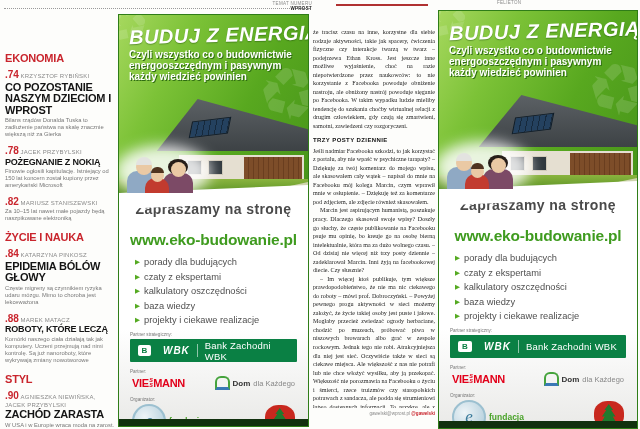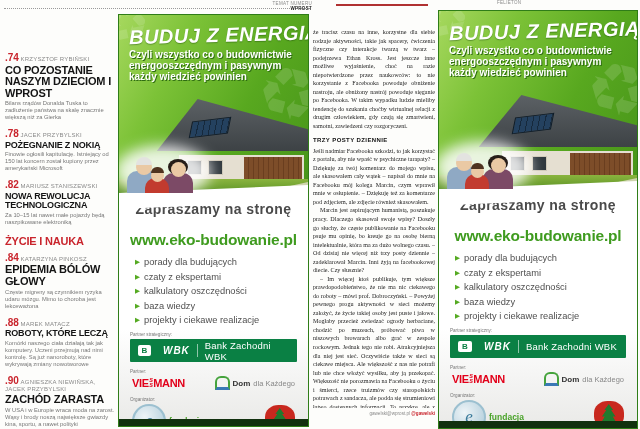--- a/index.html
+++ b/index.html
@@ -116,48 +116,49 @@
 </style>
 </head>
 <body>
 
 <div class="dotted-rule"></div>
 <div class="folio-left"><span>TEMAT NUMERU </span><b>WPROST</b></div>
 <div class="red-rule"></div>
 <span class="folio-right">FELIETON</span>
 
 <aside class="toc">
+  <h2 class="toc-sec">EKONOMIA</h2>
   <div class="toc-item">
     <div class="toc-meta"><span class="toc-num">.74</span> <span class="toc-author">KRZYSZTOF RYBIŃSKI</span></div>
     <div class="toc-title big">CO POZOSTANIE NASZYM DZIECIOM I WPROST</div>
     <div class="toc-desc">Bilans rządów Donalda Tuska to zadłużenie państwa na skalę znacznie większą niż za Gierka</div>
   </div>
   <div class="toc-item">
     <div class="toc-meta"><span class="toc-num">.78</span> <span class="toc-author">JACEK PRZYBYLSKI</span></div>
     <div class="toc-title">POŻEGNANIE Z NOKIĄ</div>
     <div class="toc-desc">Finowie ogłosili kapitulację. Istniejący od 150 lat koncern został kupiony przez amerykański Microsoft</div>
   </div>
   <div class="toc-item">
     <div class="toc-meta"><span class="toc-num">.82</span> <span class="toc-author">MARIUSZ STANISZEWSKI</span></div>
-    <div class="toc-title">NOWA REWOLUCJA TECHNOLOGICZNA</div>
     <div class="toc-desc">Za 10–15 lat nawet małe pojazdy będą naszpikowane elektroniką</div>
   </div>
 
   <h2 class="toc-sec">ŻYCIE I NAUKA</h2>
   <div class="toc-item">
     <div class="toc-meta"><span class="toc-num">.84</span> <span class="toc-author">KATARZYNA PINKOSZ</span></div>
     <div class="toc-title big">EPIDEMIA BÓLÓW GŁOWY</div>
     <div class="toc-desc">Częste migreny są czynnikiem ryzyka udaru mózgu. Mimo to choroba jest lekceważona</div>
   </div>
   <div class="toc-item">
     <div class="toc-meta"><span class="toc-num">.88</span> <span class="toc-author">MAREK MATACZ</span></div>
     <div class="toc-title">ROBOTY, KTÓRE LECZĄ</div>
     <div class="toc-desc">Komórki naszego ciała działają tak jak komputery. Uczeni przejmują nad nimi kontrolę. Są już nanoroboty, które wykrywają zmiany nowotworowe</div>
   </div>
 
+  <h2 class="toc-sec">STYL</h2>
   <div class="toc-item">
     <div class="toc-meta"><span class="toc-num">.90</span> <span class="toc-author">AGNIESZKA NIEWIŃSKA, JACEK PRZYBYLSKI</span></div>
     <div class="toc-title big">ZACHÓD ZARASTA</div>
     <div class="toc-desc">W USA i w Europie wraca moda na zarost. Wąsy i brody noszą największe gwiazdy kina, sportu, a nawet polityki</div>
   </div>
 
 </aside>
 
 <div class="ad ad-left">
   <div class="hero">

